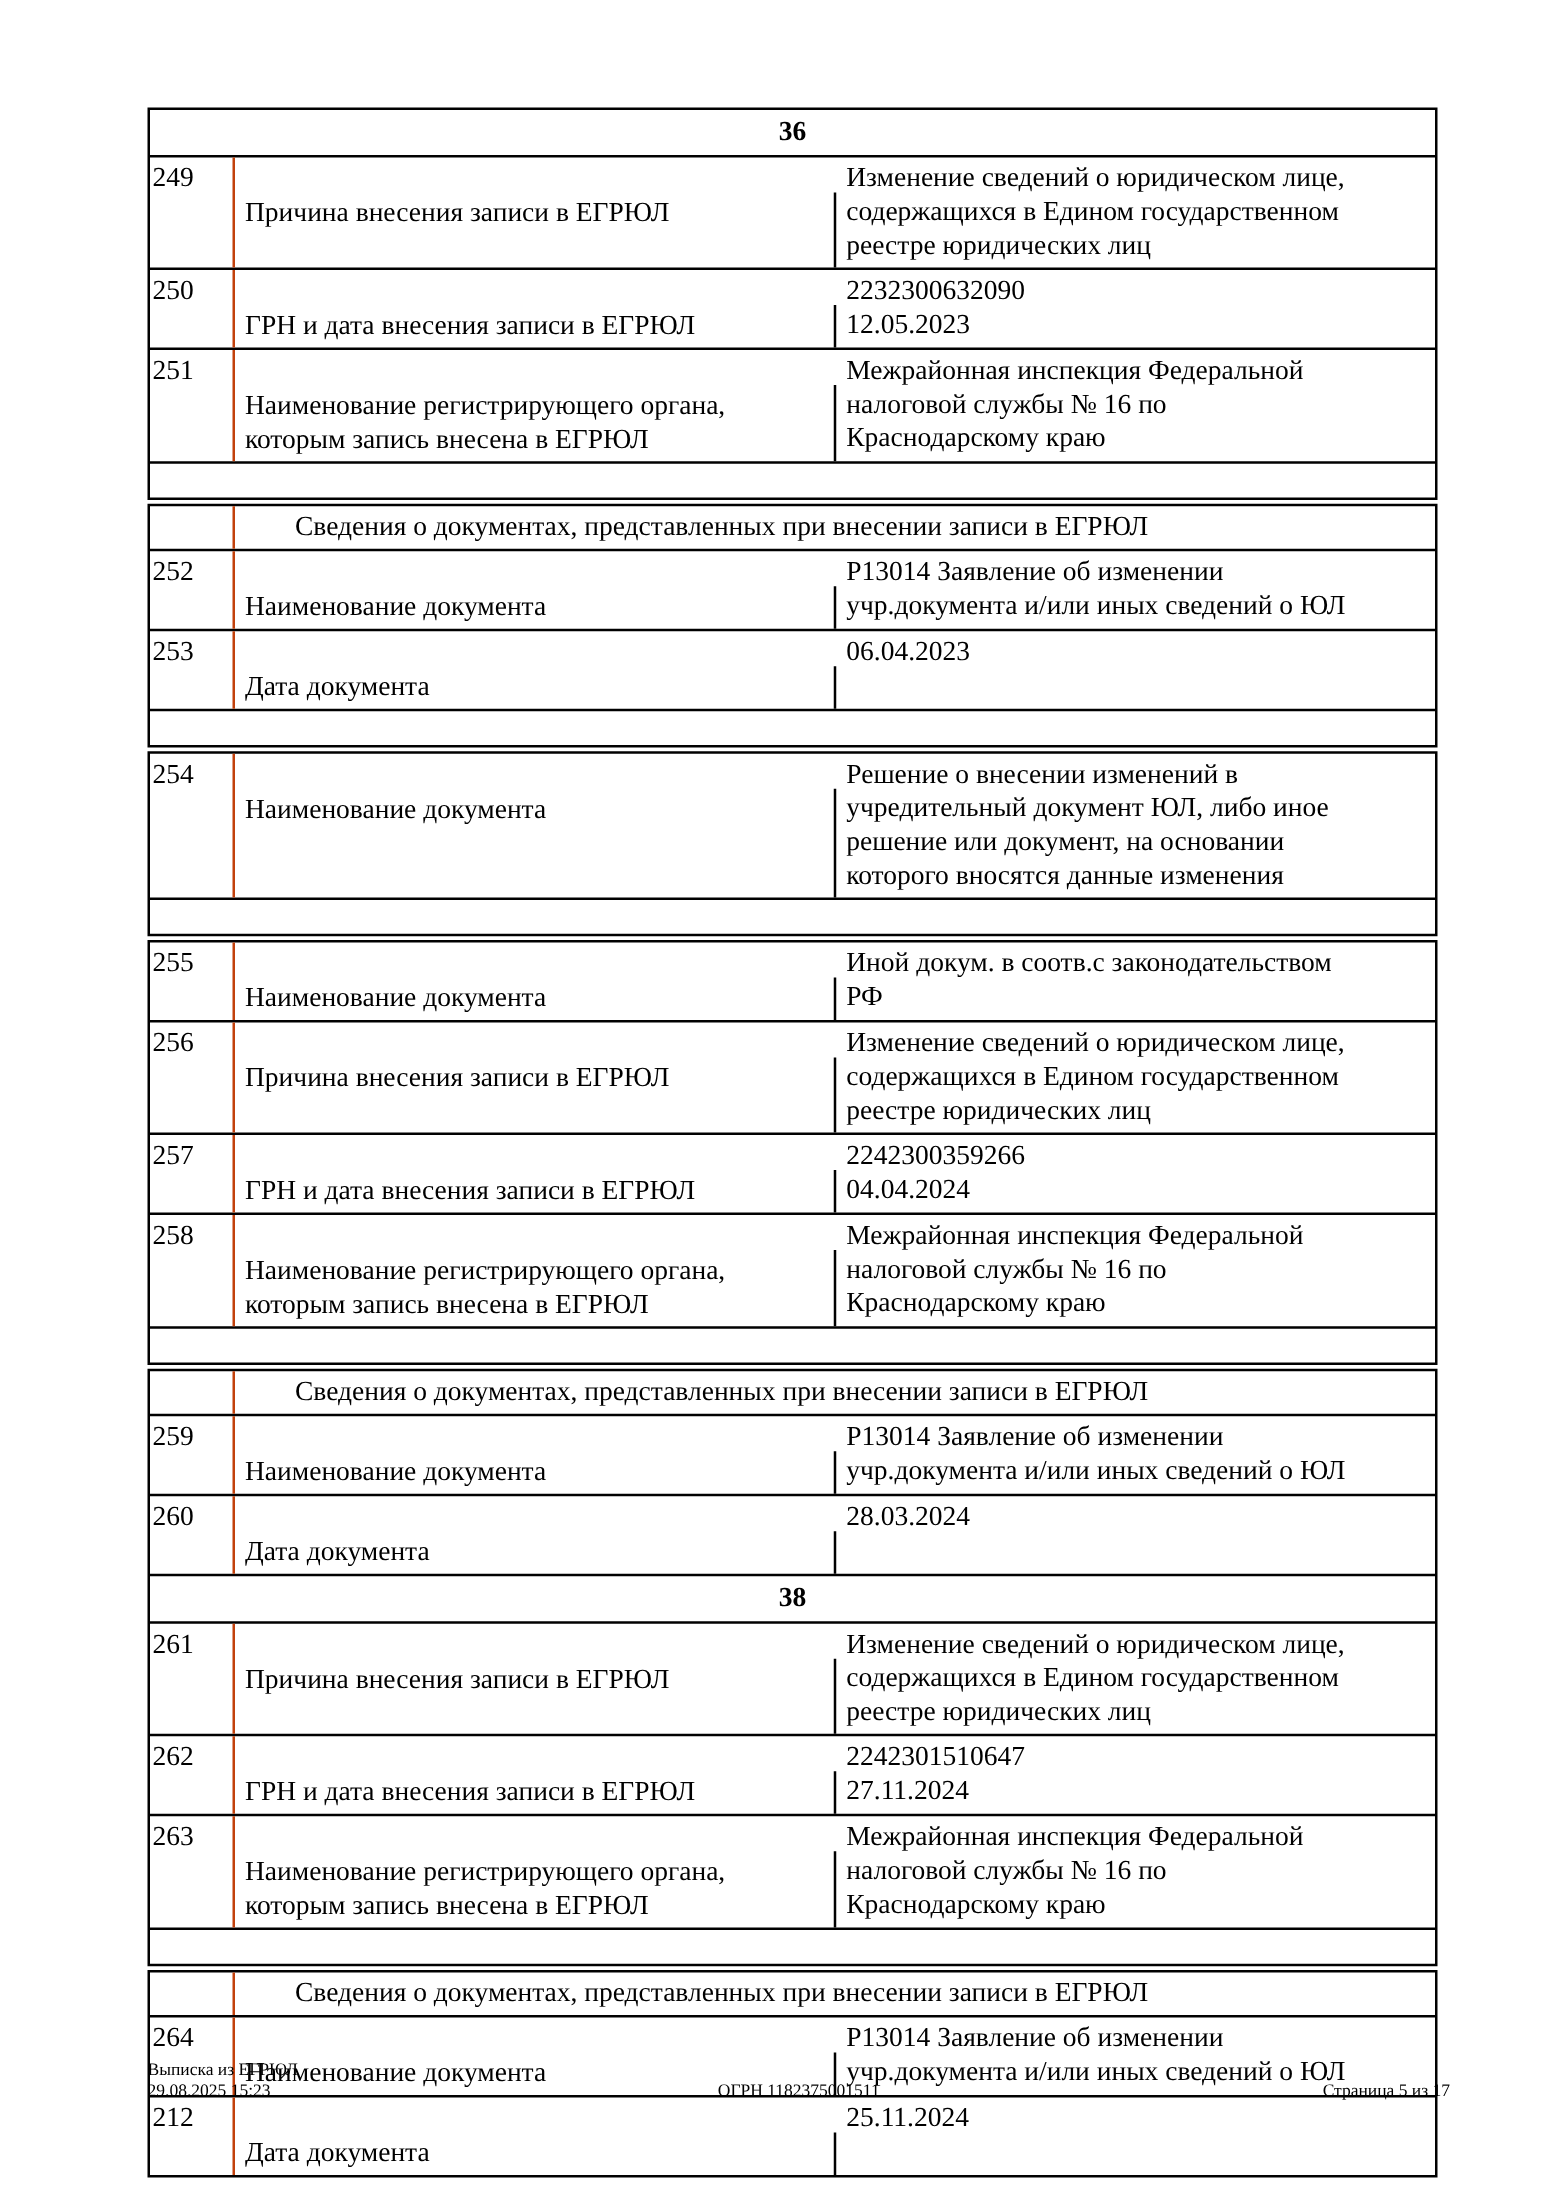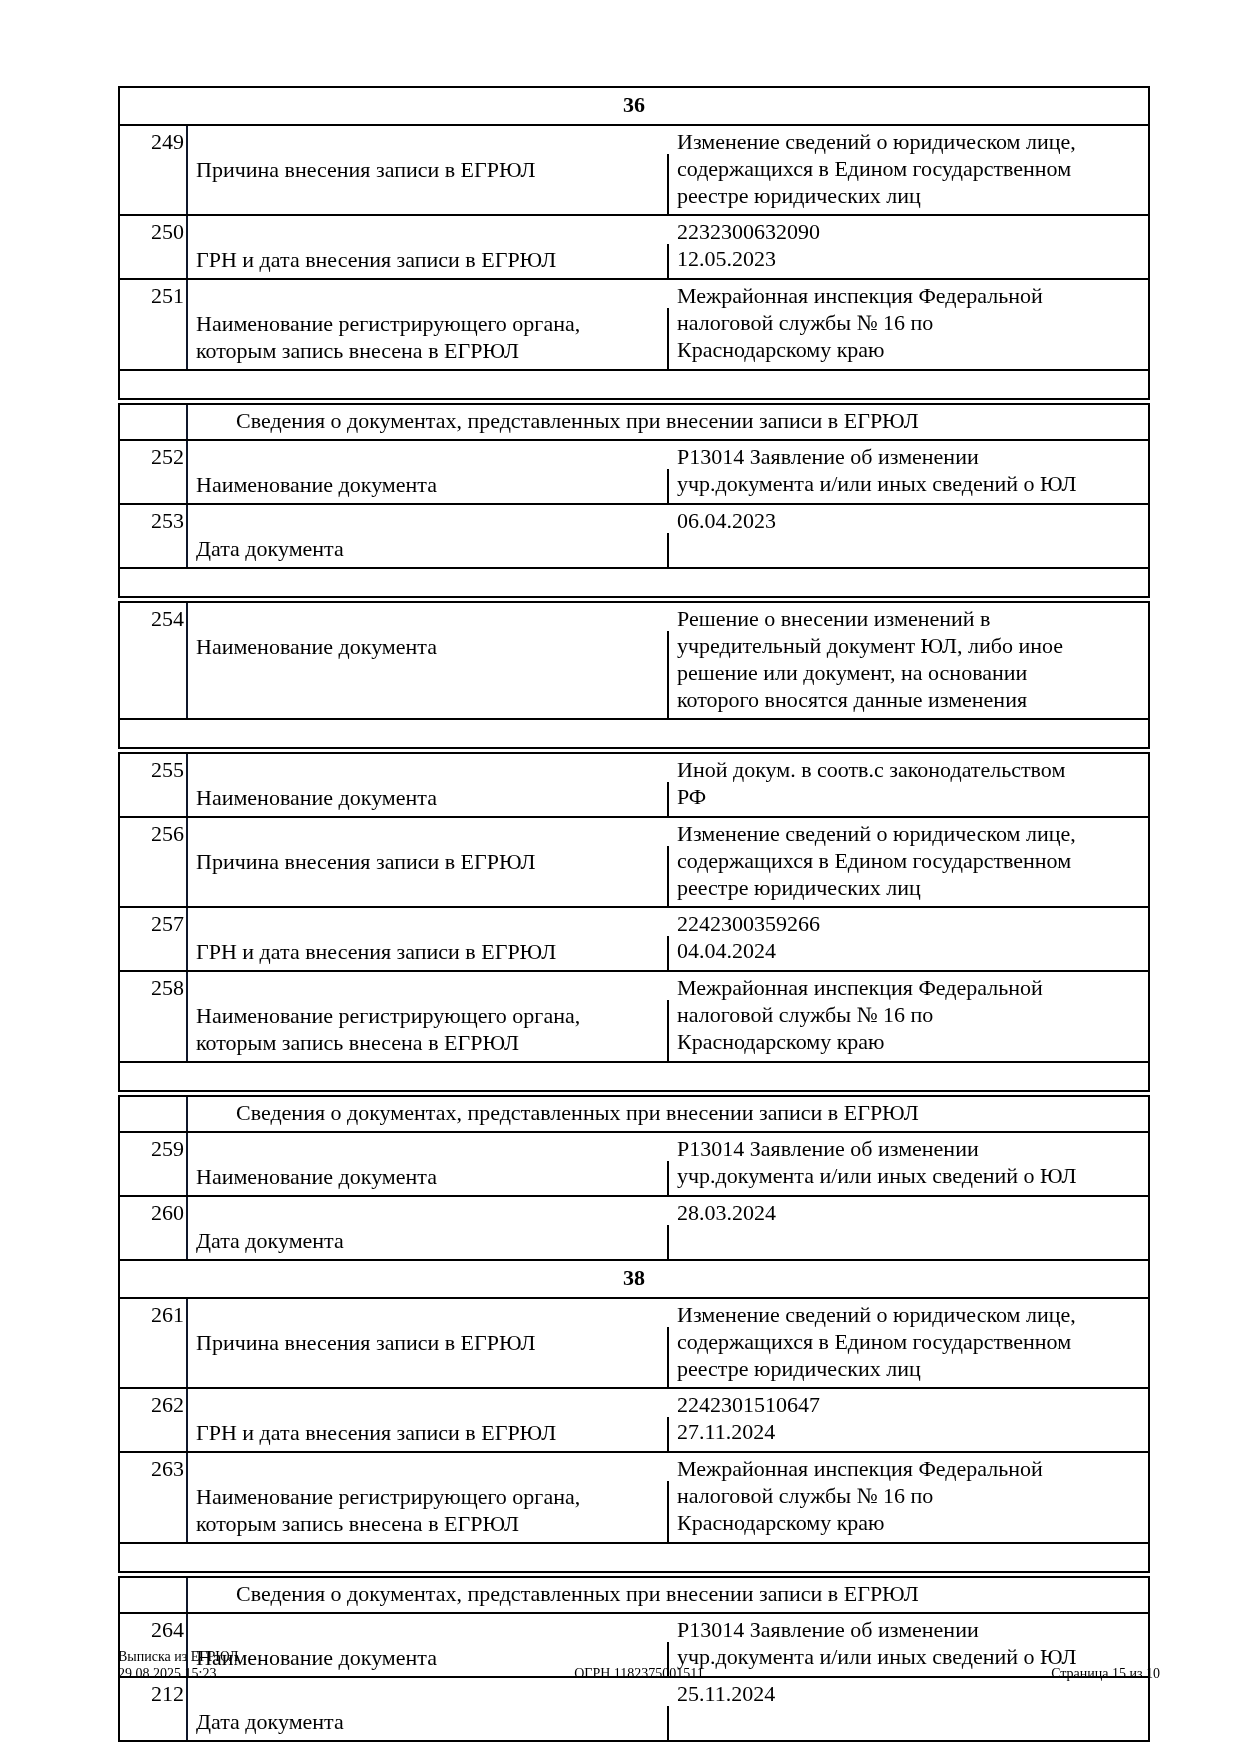--- a/index.html
+++ b/index.html
@@ -31,25 +31,24 @@
   }
   .row + .row { border-top: 2px solid #000; }
   .row.span2 { grid-template-columns: 68px 1fr; gap: 40px; }
   .row.full { grid-template-columns: 1fr; }
   .cell {
     padding: 2px 8px 5px 8px;
     white-space: pre-line;
     vertical-align: top;
   }
   .num {
-    text-align: right;
+    text-align: left;
     padding-left: 2px;
     padding-right: 2px;
-    border-right: 2px solid #0f172a;
-    margin-left: 16px;
+    border-right: 2px solid #c2410c;
   }
   .label { border-right: 2px solid #000; margin-top: 28px; }
   .hdr {
     text-align: center;
     font-weight: 700;
     padding: 3px 8px 6px 8px;
   }
   .spacer { height: 27px; padding: 0; }
   .footer {
     position: absolute;
@@ -233,15 +232,15 @@
     </div>
 
   </div>
 
   <div class="footer">
     <div class="f-left">
       <div>Выписка из ЕГРЮЛ</div>
       <div>29.08.2025 15:23</div>
     </div>
     <div class="f-center">ОГРН 1182375001511</div>
-    <div class="f-right">Страница 15 из 10</div>
+    <div class="f-right">Страница 5 из 17</div>
   </div>
 </div>
 
 </body></html>

